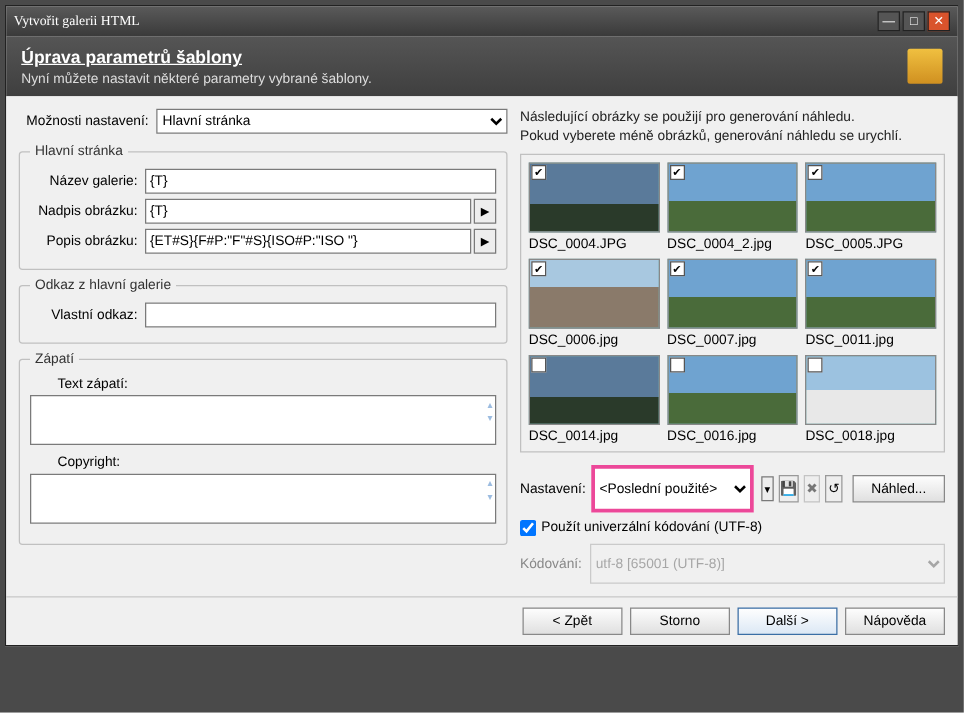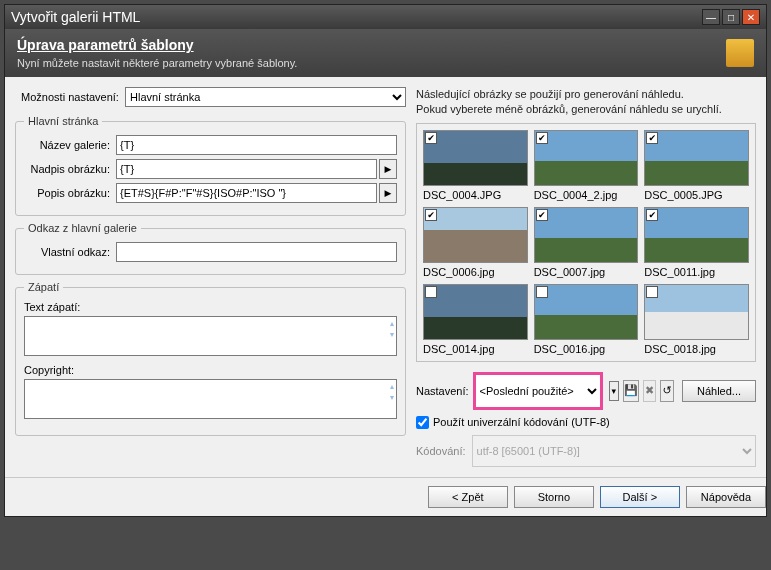--- a/index.html
+++ b/index.html
@@ -1,57 +1,57 @@
 <!DOCTYPE html>
 <html><head>
 <meta charset="utf-8">
 <style>
 * { box-sizing: border-box; margin: 0; padding: 0; font-family: Tahoma, Arial, sans-serif; font-size: 11px; }
 body { background: #4a4a4a; padding: 4px; }
 .window { background: #e8e8e8; border: 1px solid #222; width: 763px; }
 .titlebar { background: linear-gradient(to bottom, #5a5a5a, #3a3a3a); color: #fff; padding: 4px 6px; display: flex; align-items: center; }
-.titlebar-text { flex: 1; font-size: 14px; }
+.titlebar-text { flex: 1; font-size: 11px; font-family: Liberation Serif, serif; }
 .winbtn { width: 18px; height: 16px; margin-left: 2px; display: inline-flex; align-items: center; justify-content: center; color: #fff; font-size: 10px; border: 1px solid #222; background: #555; }
 .winbtn.close { background: #d9532c; }
 .header { background: linear-gradient(to bottom, #555, #3f3f3f); color: #fff; padding: 8px 12px; display: flex; align-items: center; }
 .header-txt { flex: 1; }
 .header h2 { font-size: 14px; font-weight: bold; text-decoration: underline; margin-bottom: 4px; }
 .header p { font-size: 11px; color: #ddd; }
 .header-icon { width: 28px; height: 28px; background: linear-gradient(to bottom, #f0c040, #d09020); border-radius: 2px; }
 .body { background: #f0f0f0; padding: 10px; display: flex; gap: 10px; }
 .leftcol { flex: 1; min-width: 0; }
 .rightcol { width: 340px; }
 .optrow { display: flex; align-items: center; margin-bottom: 8px; }
 .optrow label { width: 110px; text-align: center; }
 .optrow select { flex: 1; height: 20px; border: 1px solid #7a7a7a; background: #fff; }
 fieldset { border: 1px solid #c0c0c0; border-radius: 3px; padding: 8px; margin-bottom: 6px; }
 legend { padding: 0 4px; color: #333; }
 .frow { display: flex; align-items: center; margin-bottom: 4px; }
 .frow label { width: 92px; text-align: right; padding-right: 6px; }
 .frow input[type=text] { flex: 1; height: 20px; border: 1px solid #7a7a7a; padding: 0 3px; background: #fff; }
 .sidebtn { width: 18px; height: 20px; border: 1px solid #7a7a7a; background: #eee; display: inline-flex; align-items: center; justify-content: center; margin-left: 2px; font-size: 9px; }
-.lbl-simple { margin-bottom: 3px; display: block; }
+.lbl-simple { margin-bottom: 3px; display: block; margin-left: 22px; }
 .multiline { width: 100%; height: 40px; border: 1px solid #7a7a7a; background: #fff; position: relative; margin-bottom: 8px; }
 .scroll-arrows { position: absolute; right: 2px; top: 2px; display: flex; flex-direction: column; gap: 2px; }
 .scroll-arrows span { font-size: 8px; color: #9cbce0; cursor: pointer; }
 .hint { font-size: 11px; color: #222; margin-bottom: 6px; line-height: 1.35; }
 .thumb-grid { display: grid; grid-template-columns: repeat(3, 1fr); gap: 6px; border: 1px solid #c0c0c0; padding: 6px; background: #f0f0f0; }
 .thumb { display: flex; flex-direction: column; }
 .thumb-img { border: 1px solid #888; width: 100%; height: 56px; position: relative; background: #7aa; overflow: hidden; }
 .thumb-img .chk { position: absolute; top: 1px; left: 1px; width: 12px; height: 12px; background: #fff; border: 1px solid #555; display: flex; align-items: center; justify-content: center; font-size: 9px; }
 .thumb-name { font-size: 11px; margin-top: 3px; }
 .settings-row { display: flex; align-items: center; gap: 4px; margin-top: 10px; }
 .settings-row select { height: 38px; border: 3px solid #ec4899; background: #fff; flex: 0 0 130px; }
 .iconbtn { width: 24px; height: 22px; border: 1px solid #999; background: #eee; display: inline-flex; align-items: center; justify-content: center; font-size: 11px; }
 .iconbtn.disabled { opacity: 0.5; }
 .btn { height: 22px; padding: 0 14px; border: 1px solid #888; background: linear-gradient(to bottom, #fdfdfd, #e0e0e0); }
 .chkrow { display: flex; align-items: center; gap: 4px; margin-top: 6px; }
 .encrow { display: flex; align-items: center; gap: 6px; margin-top: 6px; color: #888; }
 .encrow select { flex: 1; height: 32px; border: 1px solid #bbb; background: #f0f0f0; color: #888; }
-.footer { background: #f0f0f0; border-top: 1px solid #c8c8c8; padding: 8px 0; display: flex; justify-content: flex-end; gap: 6px; }
+.footer { background: #f0f0f0; border-top: 1px solid #c8c8c8; padding: 8px 10px; display: flex; justify-content: flex-end; gap: 6px; }
 .footer .btn { min-width: 80px; }
 .footer .btn.primary { border: 1px solid #3a6ea5; background: linear-gradient(to bottom,#fefefe,#dce8f5); }
 .sky { position: absolute; inset: 0; background: linear-gradient(to bottom, #6fa3d0 55%, #4a6b3a 55%); }
 .sky.snow { background: linear-gradient(to bottom, #9cc2e0 50%, #e8e8e8 50%); }
 .sky.dark { background: linear-gradient(to bottom, #5a7a9a 60%, #2a3a2a 60%); }
 .sky.building { background: linear-gradient(to bottom, #a8c8e0 40%, #8a7a6a 40%); }
 </style>
 </head>
 <body>
 

